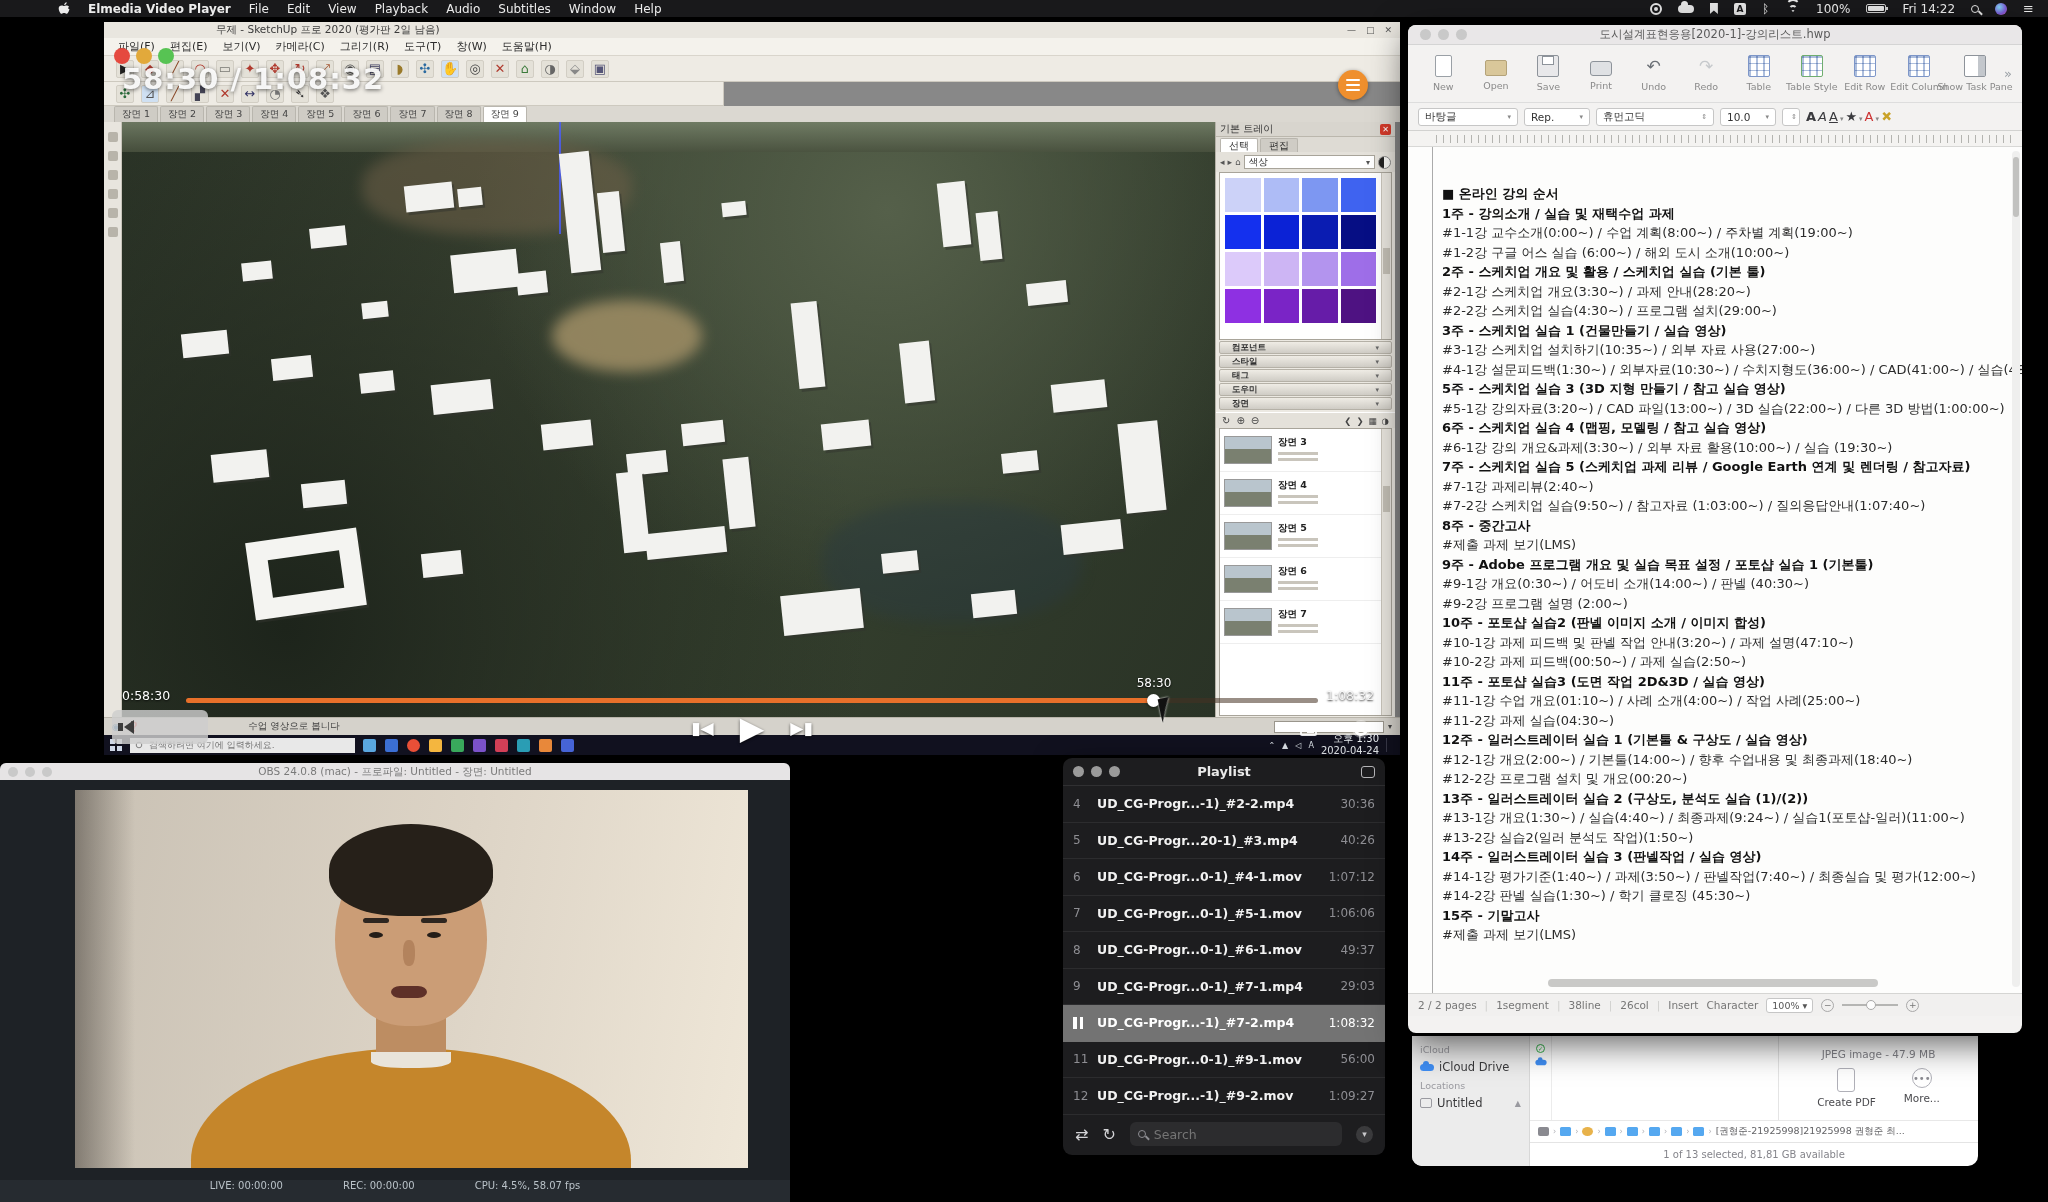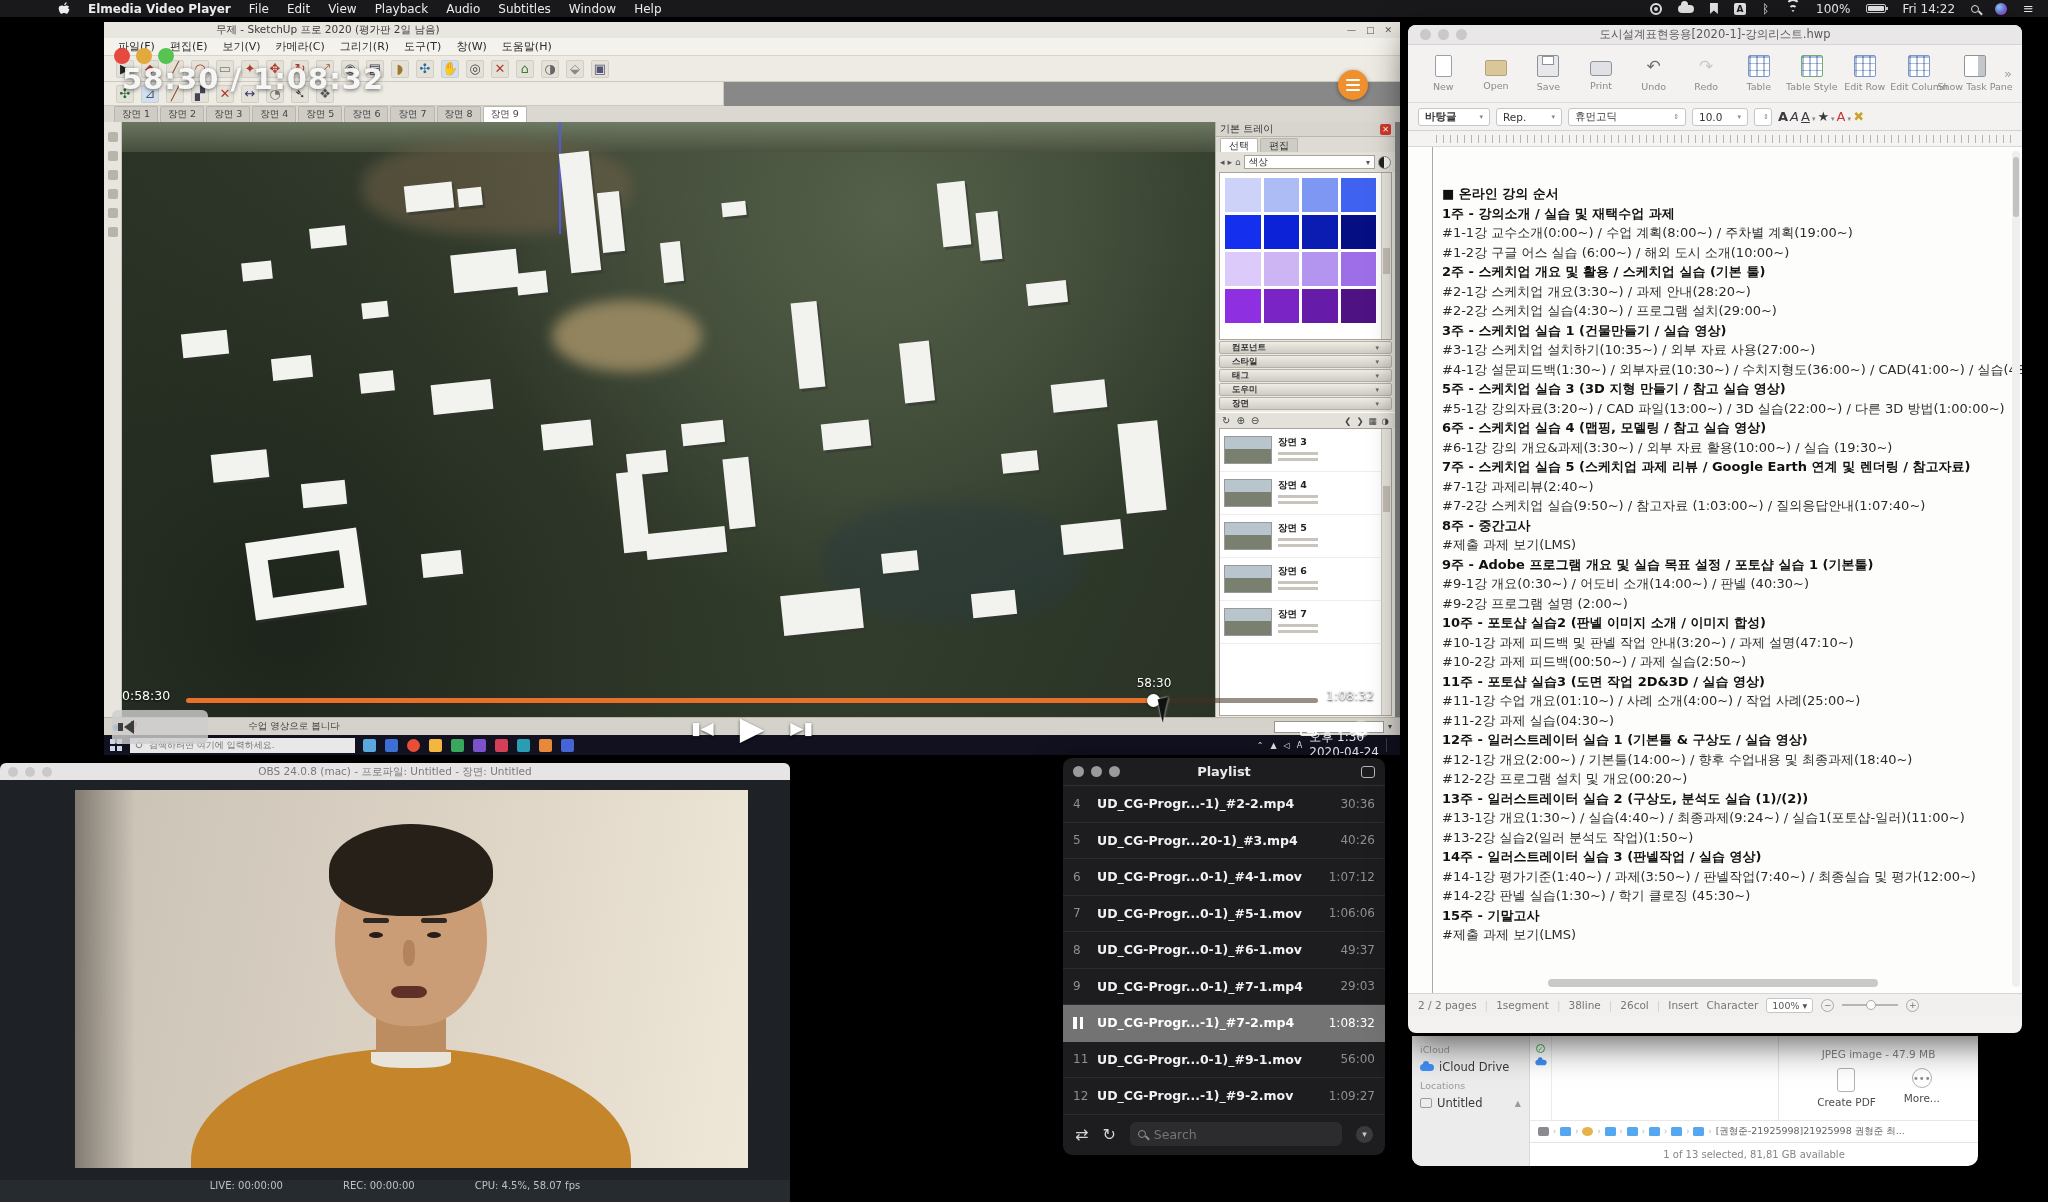--- a/index.html
+++ b/index.html
@@ -88,21 +88,21 @@
   .su-status .meas{margin-left:auto;display:flex;align-items:center;gap:4px;}
   .su-status input{width:110px;height:12px;border:1px solid #9a968c;background:#fff;font-size:9px;}
   .taskbar{left:0;top:713px;width:1296px;height:20px;background:#11111f;display:flex;align-items:center;gap:8px;padding:0 6px;}
   .start{width:12px;height:12px;display:grid;grid-template-columns:5px 5px;grid-template-rows:5px 5px;gap:2px;}
   .start i{background:#cfd8e8;}
   .tb-search{width:225px;height:15px;background:#e8e8e8;display:flex;align-items:center;gap:4px;padding:0 5px;}
   .tb-search input{border:none;background:transparent;font-size:9px;color:#333;width:190px;outline:none;}
   .tb-apps{display:flex;gap:9px;align-items:center;}
   .tb-apps i{width:13px;height:13px;border-radius:2px;}
   .tb-tray{margin-left:auto;display:flex;align-items:center;gap:7px;color:#dfe5ea;font-size:8px;}
-  .tb-clock{text-align:left;font-size:12px;line-height:1.25;color:#eef2f6;}
+  .tb-clock{text-align:right;font-size:10px;line-height:1.25;color:#eef2f6;}
 
   
   .tldots{left:10px;top:26px;display:flex;gap:6px;}
   .tldots i{width:16px;height:16px;border-radius:50%;}
   .ovl-time{left:18px;top:40px;font-size:29px;font-weight:bold;color:rgba(255,255,255,.92);text-shadow:0 1px 4px rgba(0,0,0,.6);letter-spacing:1px;}
   .hamburger{left:1234px;top:48px;width:30px;height:30px;border-radius:50%;background:#ef8f2d;display:flex;flex-direction:column;justify-content:center;gap:3px;align-items:center;box-shadow:0 1px 4px rgba(0,0,0,.4);}
   .hamburger i{width:14px;height:2px;background:#fff;border-radius:1px;}
   .cur-time,.tot-time{top:666px;font-size:12.5px;color:#fff;text-shadow:0 1px 2px rgba(0,0,0,.8);}
   .cur-time{left:18px;}
   .tot-time{left:1222px;color:rgba(255,255,255,.85);}
@@ -897,21 +897,21 @@
         </span>
 
         <span class="hwp-btn">
           <span class="hic" data-ic="pane"></span>
           <span class="lbl">Show Task Pane</span>
         </span>
 
       <span class="hwp-ovf">»</span>
     </div>
     <div class="hwp-tb2">
-      <span class="combo" style="width:72px;font-weight:bold;">
+      <span class="combo" style="width:100px;">
           <span>바탕글</span>
           <i>▾</i>
         </span>
       <span class="combo" style="width:66px;">
           <span>Rep.</span>
           <i>▾</i>
         </span>
       <span class="combo" style="width:118px;">
           <span>휴먼고딕</span>
           <i>⇕</i>

